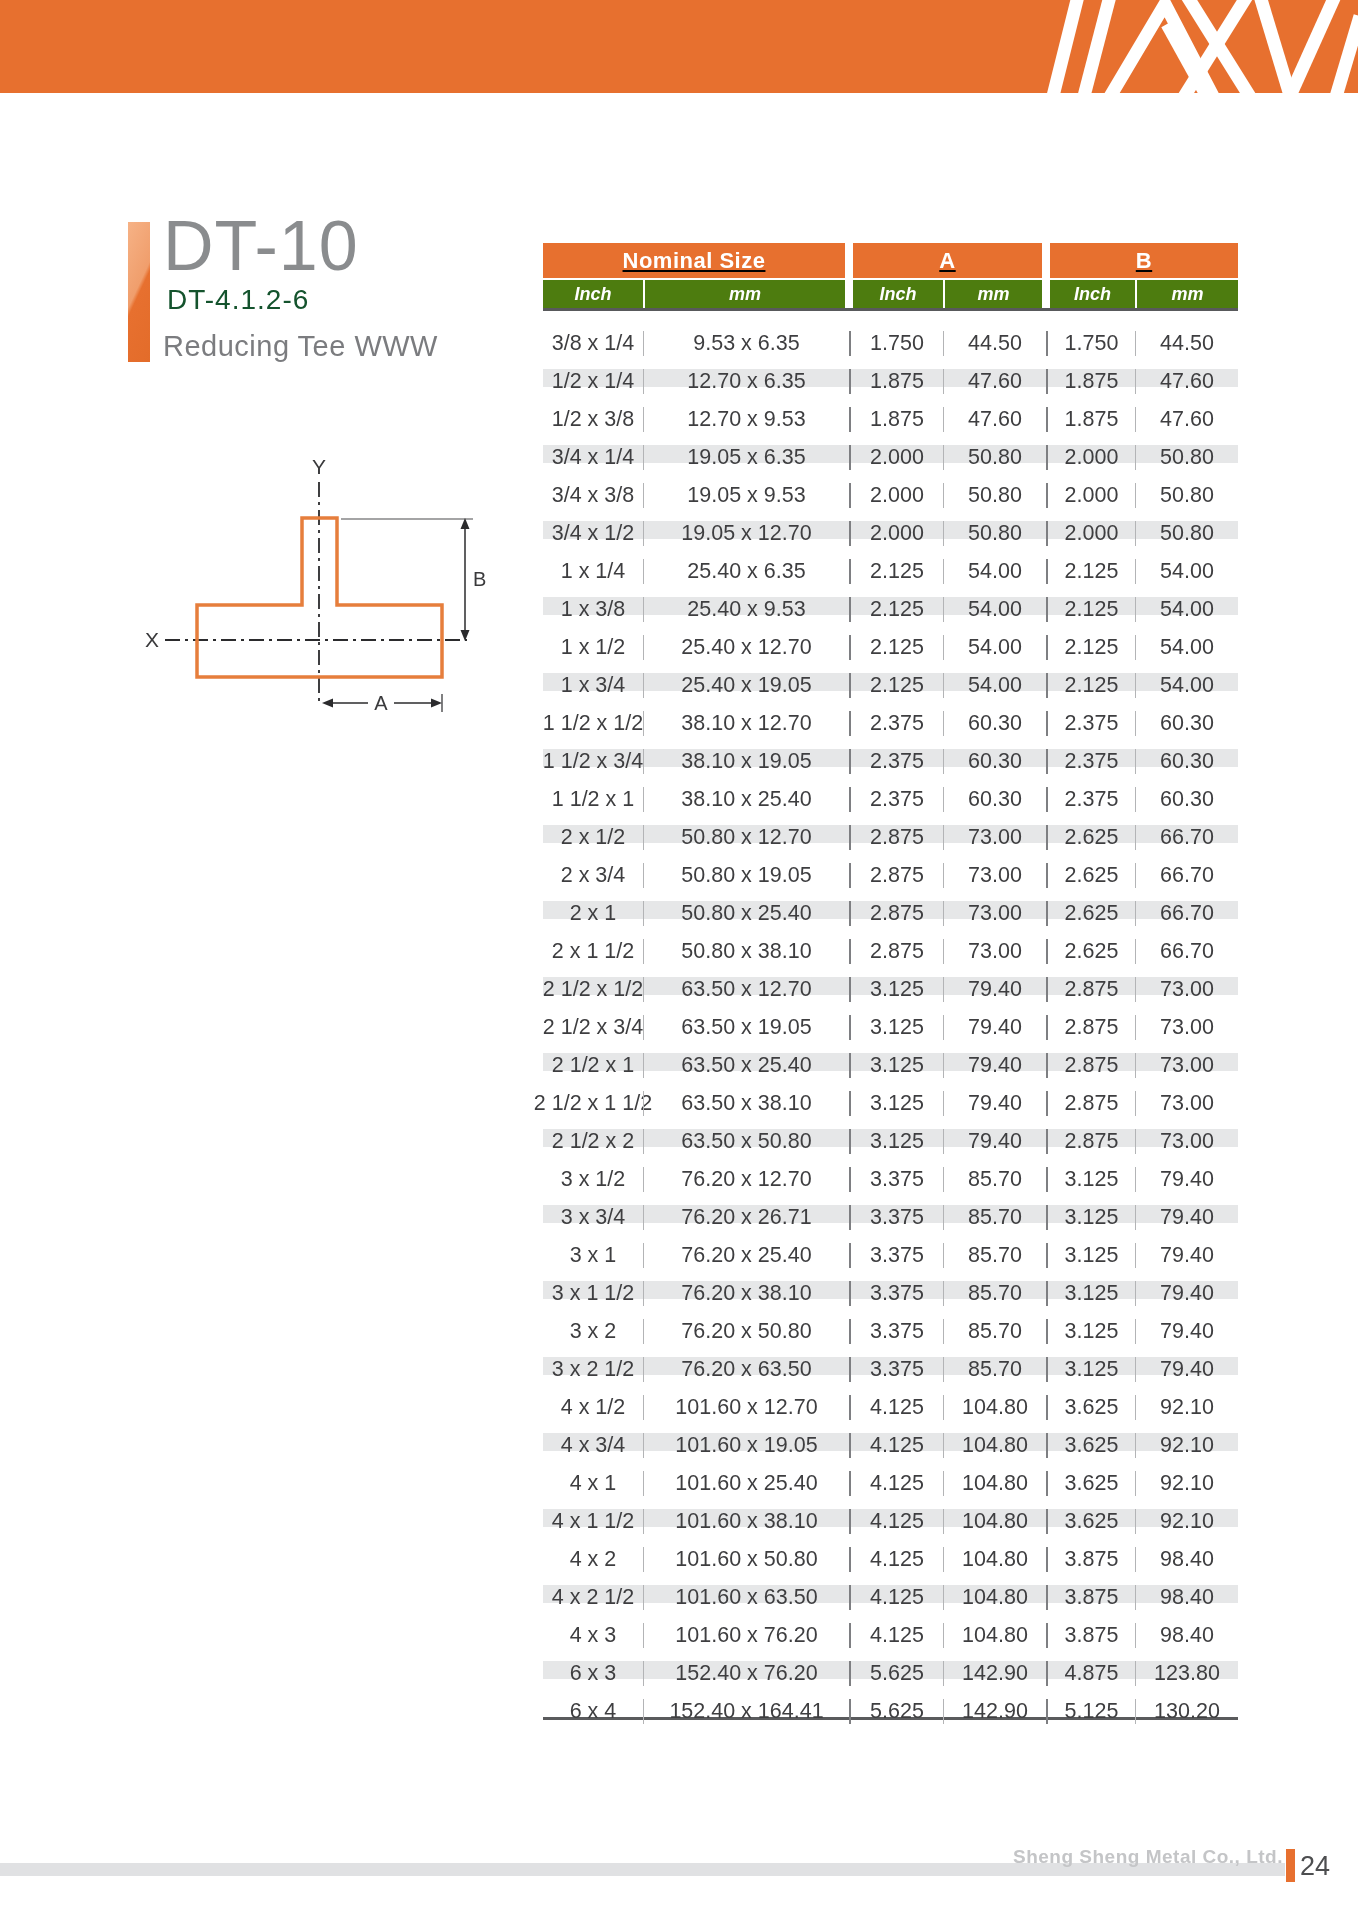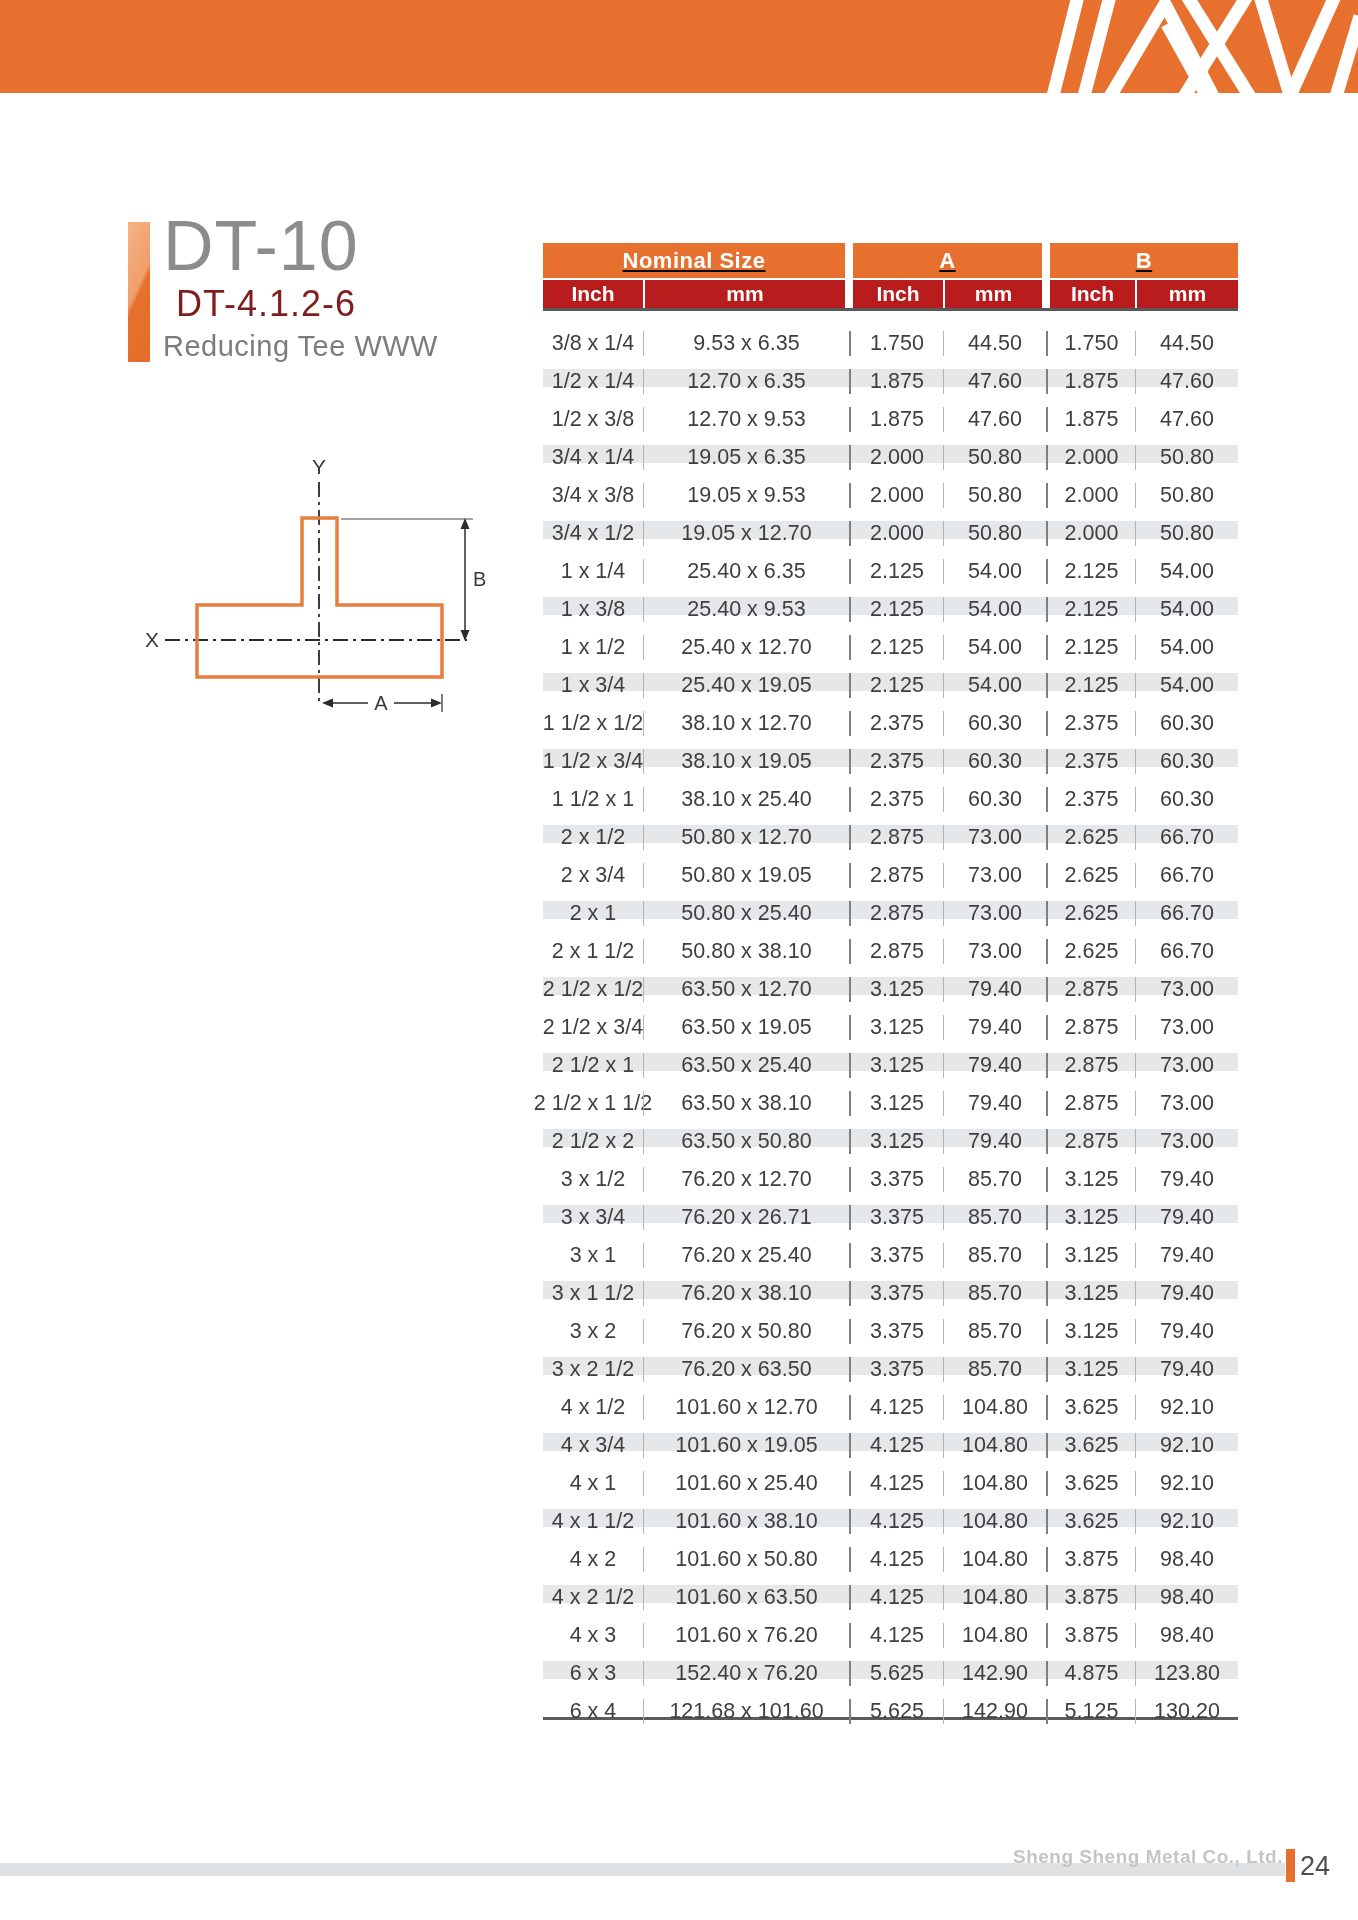--- a/index.html
+++ b/index.html
@@ -9,40 +9,40 @@
   }
   
   .top-band{position:absolute;left:0;top:0;width:1358px;height:93px;background:#E7702F;}
   .logo-svg{position:absolute;right:0;top:0;height:93px;width:320px;}
   
   .accent-bar{
     position:absolute;left:128px;top:222px;width:22px;height:140px;
     background:linear-gradient(115deg,#F6B286 0%,#F09E6C 46%,#E7702F 51%,#E36C2A 100%);
   }
   .product-code{position:absolute;left:163px;top:211px;font-size:70px;line-height:1;color:#8A8C8E;letter-spacing:1px;}
-  .product-model{position:absolute;left:176px;top:286px;font-size:36px;line-height:1;color:#7f1d1d;letter-spacing:1px;}
+  .product-model{position:absolute;left:167px;top:286px;font-size:28px;line-height:1;color:#14532d;letter-spacing:1px;}
   .product-desc{position:absolute;left:163px;top:332px;font-size:29px;line-height:1;color:#7B7C7F;letter-spacing:.5px;}
   
   .diagram-svg{position:absolute;left:125px;top:452px;width:370px;height:272px;}
   .diagram-svg text{font-family:"Liberation Sans",sans-serif;fill:#3A3A3C;}
   
   .spec-table{position:absolute;left:543px;top:243px;width:695px;}
   .thead-groups{display:grid;grid-template-columns:302px 189px 188px;column-gap:8px;height:35px;text-decoration:underline;}
   .hcell{
     background:#E7702F;color:#fff;font-size:22px;font-weight:700;
     display:flex;align-items:center;justify-content:center;letter-spacing:.5px;
   }
   .thead-sub{display:grid;grid-template-columns:302px 189px 188px;column-gap:8px;height:28px;margin-top:2px;}
   .sub-sec{display:grid;column-gap:2px;height:28px;}
   .sec-nom{grid-template-columns:100px 200px;}
   .sec-a{grid-template-columns:90px 97px;}
   .sec-b{grid-template-columns:85px 101px;}
   .scell{
-    background:#b91c1c;color:#fff;font-size:21px;font-weight:700;
-    display:flex;align-items:center;justify-content:center;
+    background:#4d7c0f;color:#fff;font-size:18px;font-weight:700;
+    display:flex;align-items:center;justify-content:center;font-style:italic;
   }
   .thead-rule{height:3px;background:#58595B;}
   .tbody{width:695px;}
   .trow{
     display:grid;grid-template-columns:100px 206px 94px 103px 89px 103px;
     height:18px;background:#ffffff;margin-top:20px;
   }
   .trow.alt{background:#E6E7E8;}
   .tcell{
     display:flex;align-items:center;justify-content:center;
@@ -410,21 +410,21 @@
       <div class="trow alt">
         <div class="tcell">6 x 3</div>
         <div class="tcell">152.40 x 76.20</div>
         <div class="tcell">5.625</div>
         <div class="tcell">142.90</div>
         <div class="tcell">4.875</div>
         <div class="tcell">123.80</div>
       </div>
       <div class="trow">
         <div class="tcell">6 x 4</div>
-        <div class="tcell">121.68 x 101.60</div>
+        <div class="tcell">152.40 x 164.41</div>
         <div class="tcell">5.625</div>
         <div class="tcell">142.90</div>
         <div class="tcell">5.125</div>
         <div class="tcell">130.20</div>
       </div>
     </div>
   <div class="tbot-rule"></div>
 </div>
 
 <div class="footer-bar"></div>

